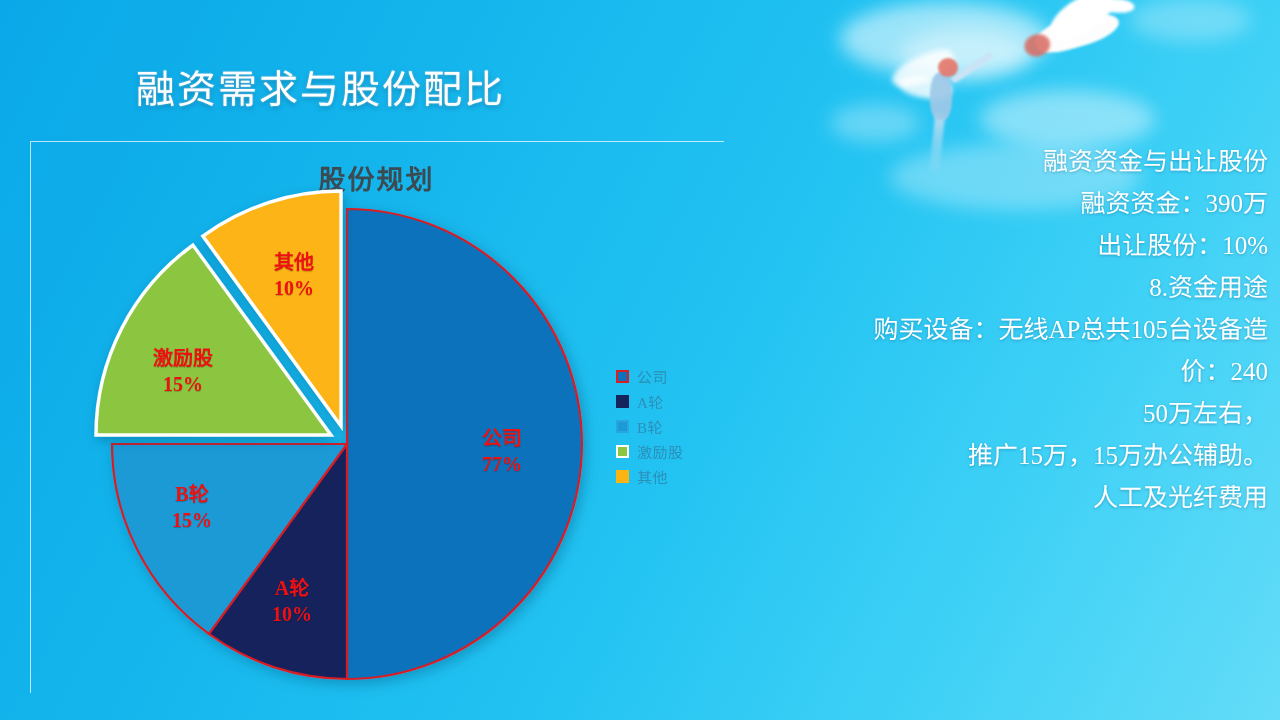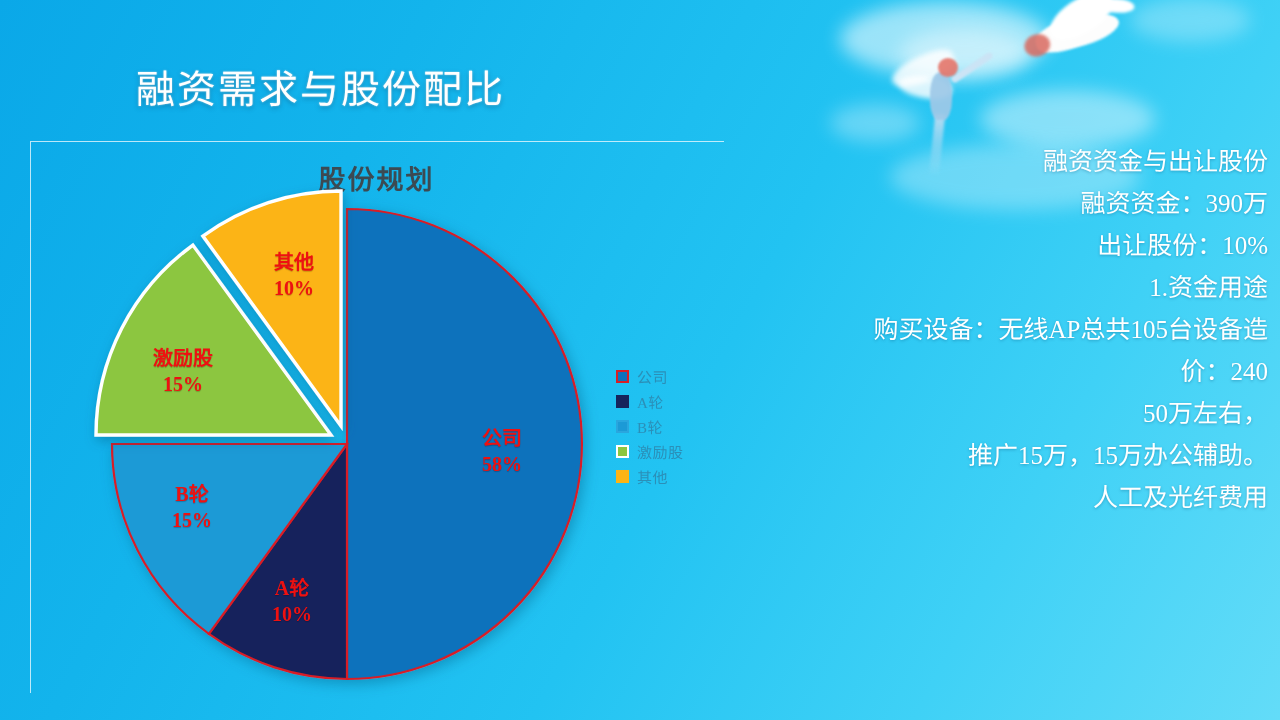--- a/index.html
+++ b/index.html
@@ -300,21 +300,21 @@
           <path d="M300,250 L65,250 A235,235 0 0 1 161.87,60.06 Z" fill="#8CC640" stroke="#FFFFFF" stroke-width="3.4"></path>
         </g>
 
         <g transform="translate(-6,-18)" filter="url(#sliceShadow)">
           <path d="M300,250 L161.87,60.06 A235,235 0 0 1 300,15 Z" fill="#FCB415" stroke="#FFFFFF" stroke-width="3.4"></path>
         </g>
       </svg>
 
       <div class="slice-label" style="left:400px; top:232px; width:110px;">
         <span>公司</span>
-        <span class="pct">58%</span>
+        <span class="pct">77%</span>
       </div>
 
       <div class="slice-label" style="left:190px; top:382px; width:110px;">
         <span>A轮</span>
         <span class="pct">10%</span>
       </div>
 
       <div class="slice-label" style="left:90px; top:288px; width:110px;">
         <span>B轮</span>
         <span class="pct">15%</span>
@@ -352,21 +352,21 @@
         <span class="legend-swatch" style="background:#FCB415; border:2px solid #FCB415;"></span>
         <span class="legend-text">其他</span>
       </div>
     </div>
   </div>
 
   <div class="body-text">
     <div class="line">融资资金与出让股份</div>
     <div class="line">融资资金：390万</div>
     <div class="line">出让股份：10%</div>
-    <div class="line">1.资金用途</div>
+    <div class="line">8.资金用途</div>
     <div class="line">购买设备：无线AP总共105台设备造</div>
     <div class="line">价：240</div>
     <div class="line">50万左右，</div>
     <div class="line">推广15万，15万办公辅助。</div>
     <div class="line">人工及光纤费用</div>
   </div>
 
 </div>
 
 </body></html>

